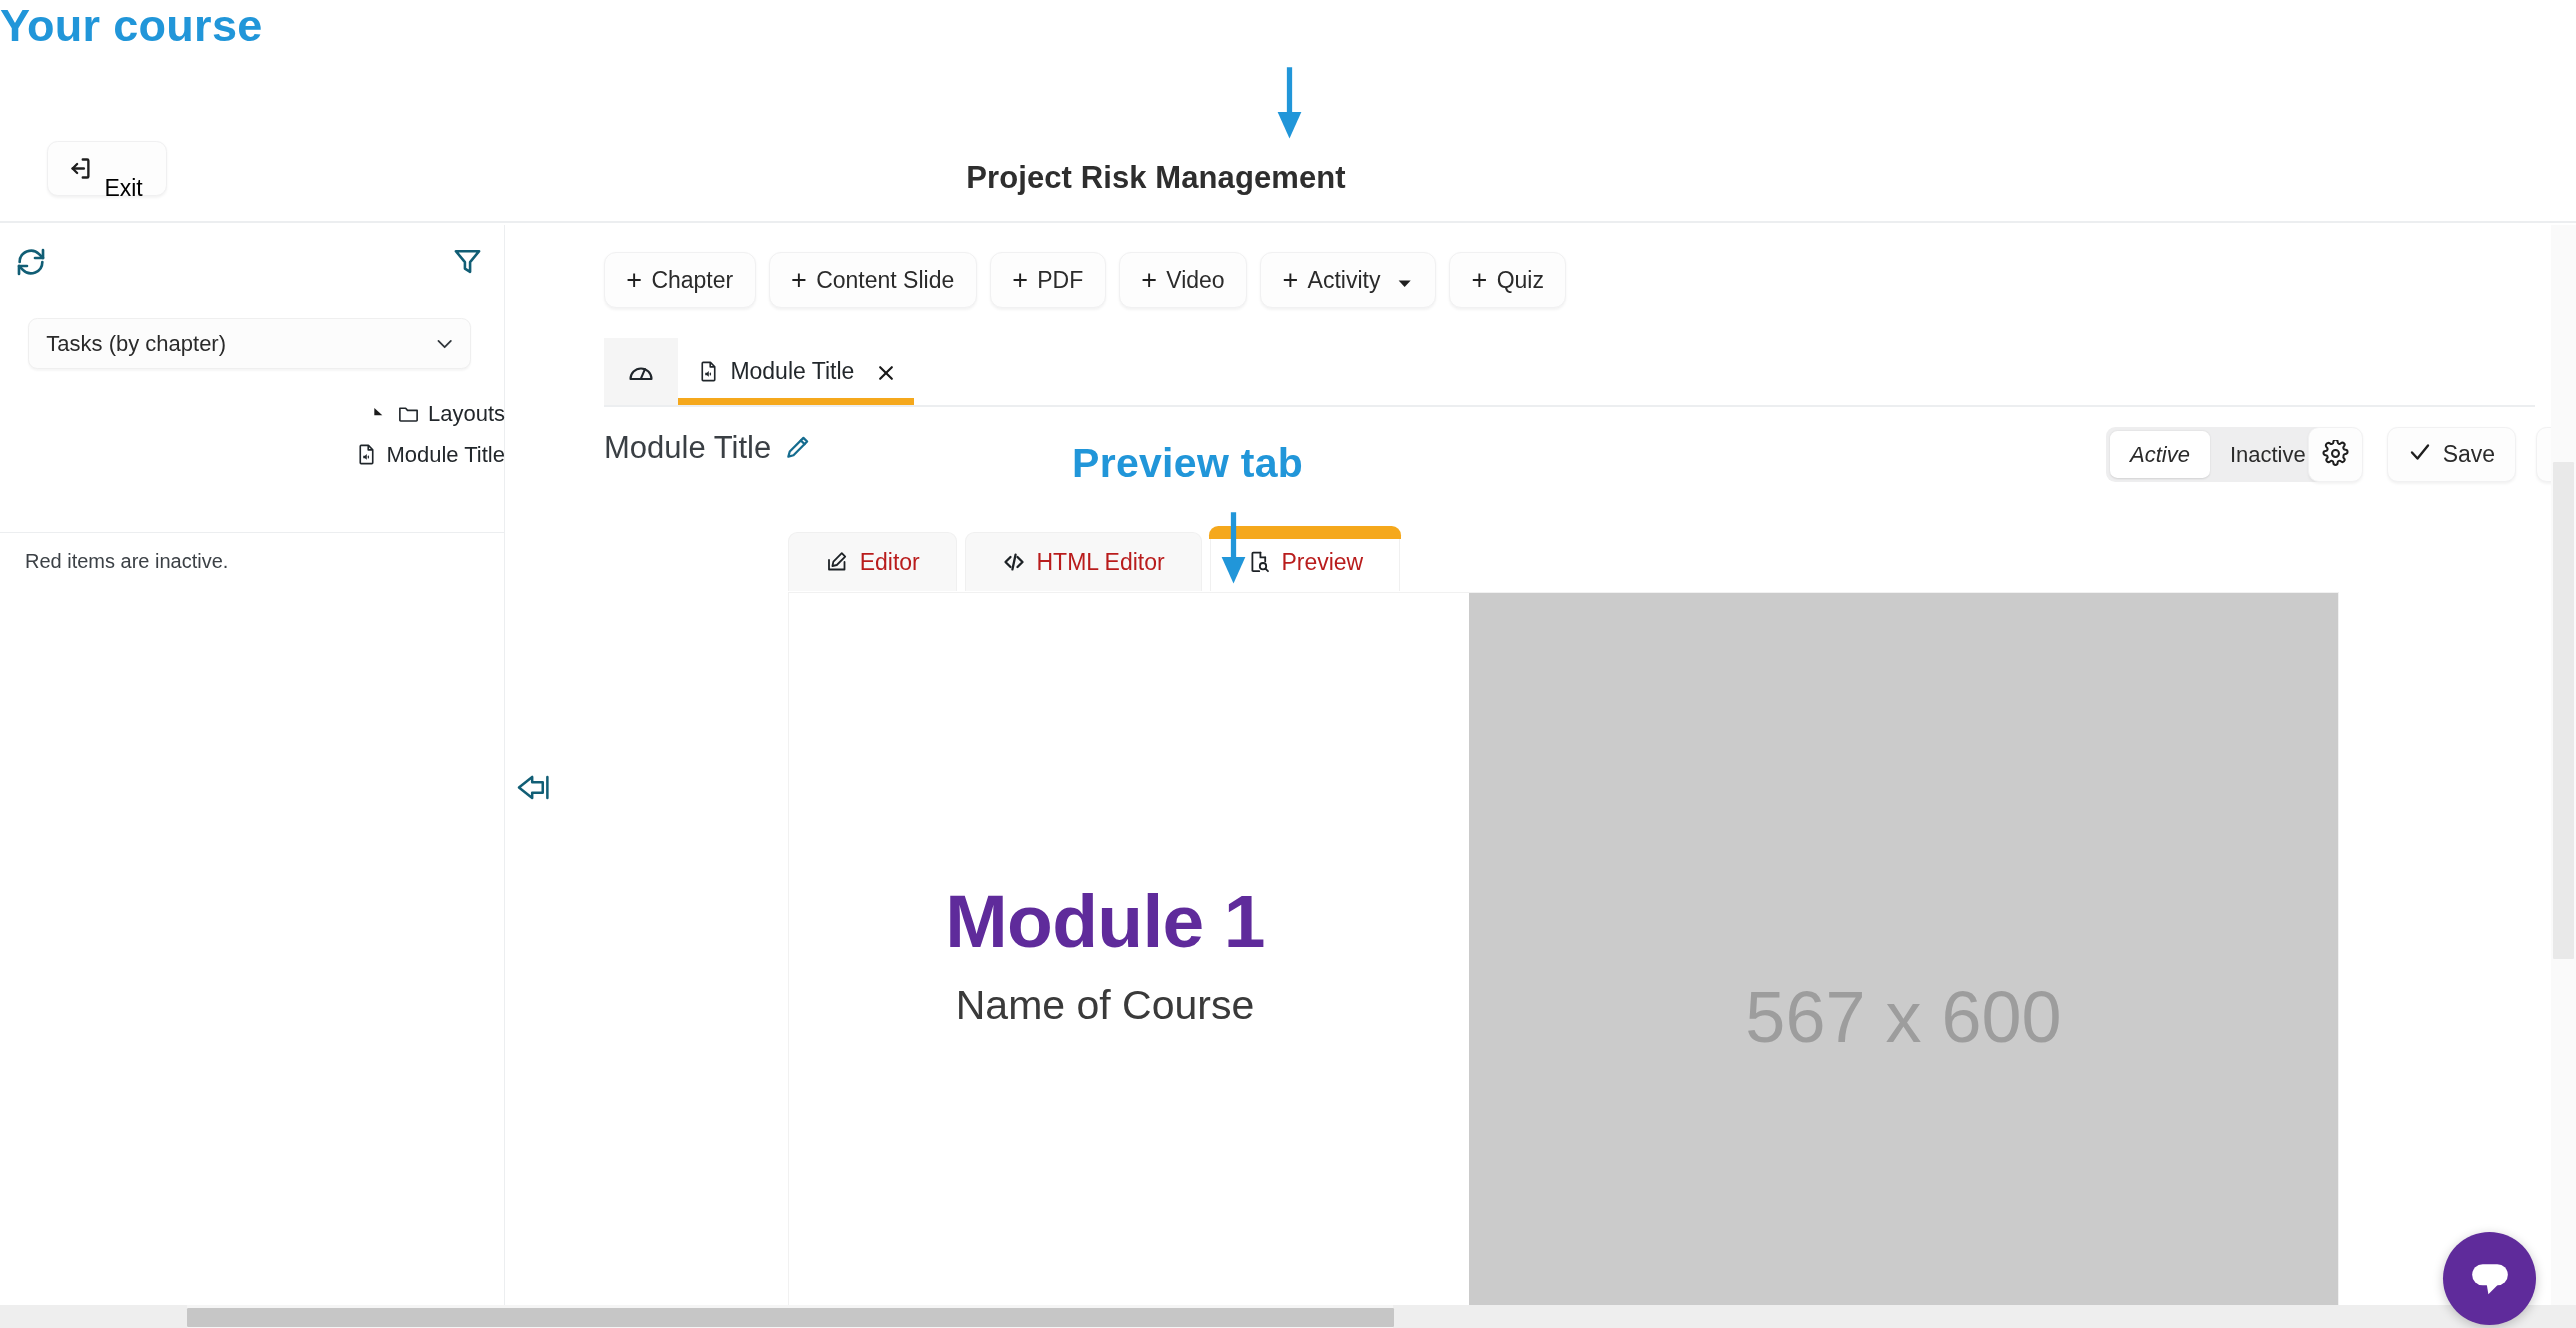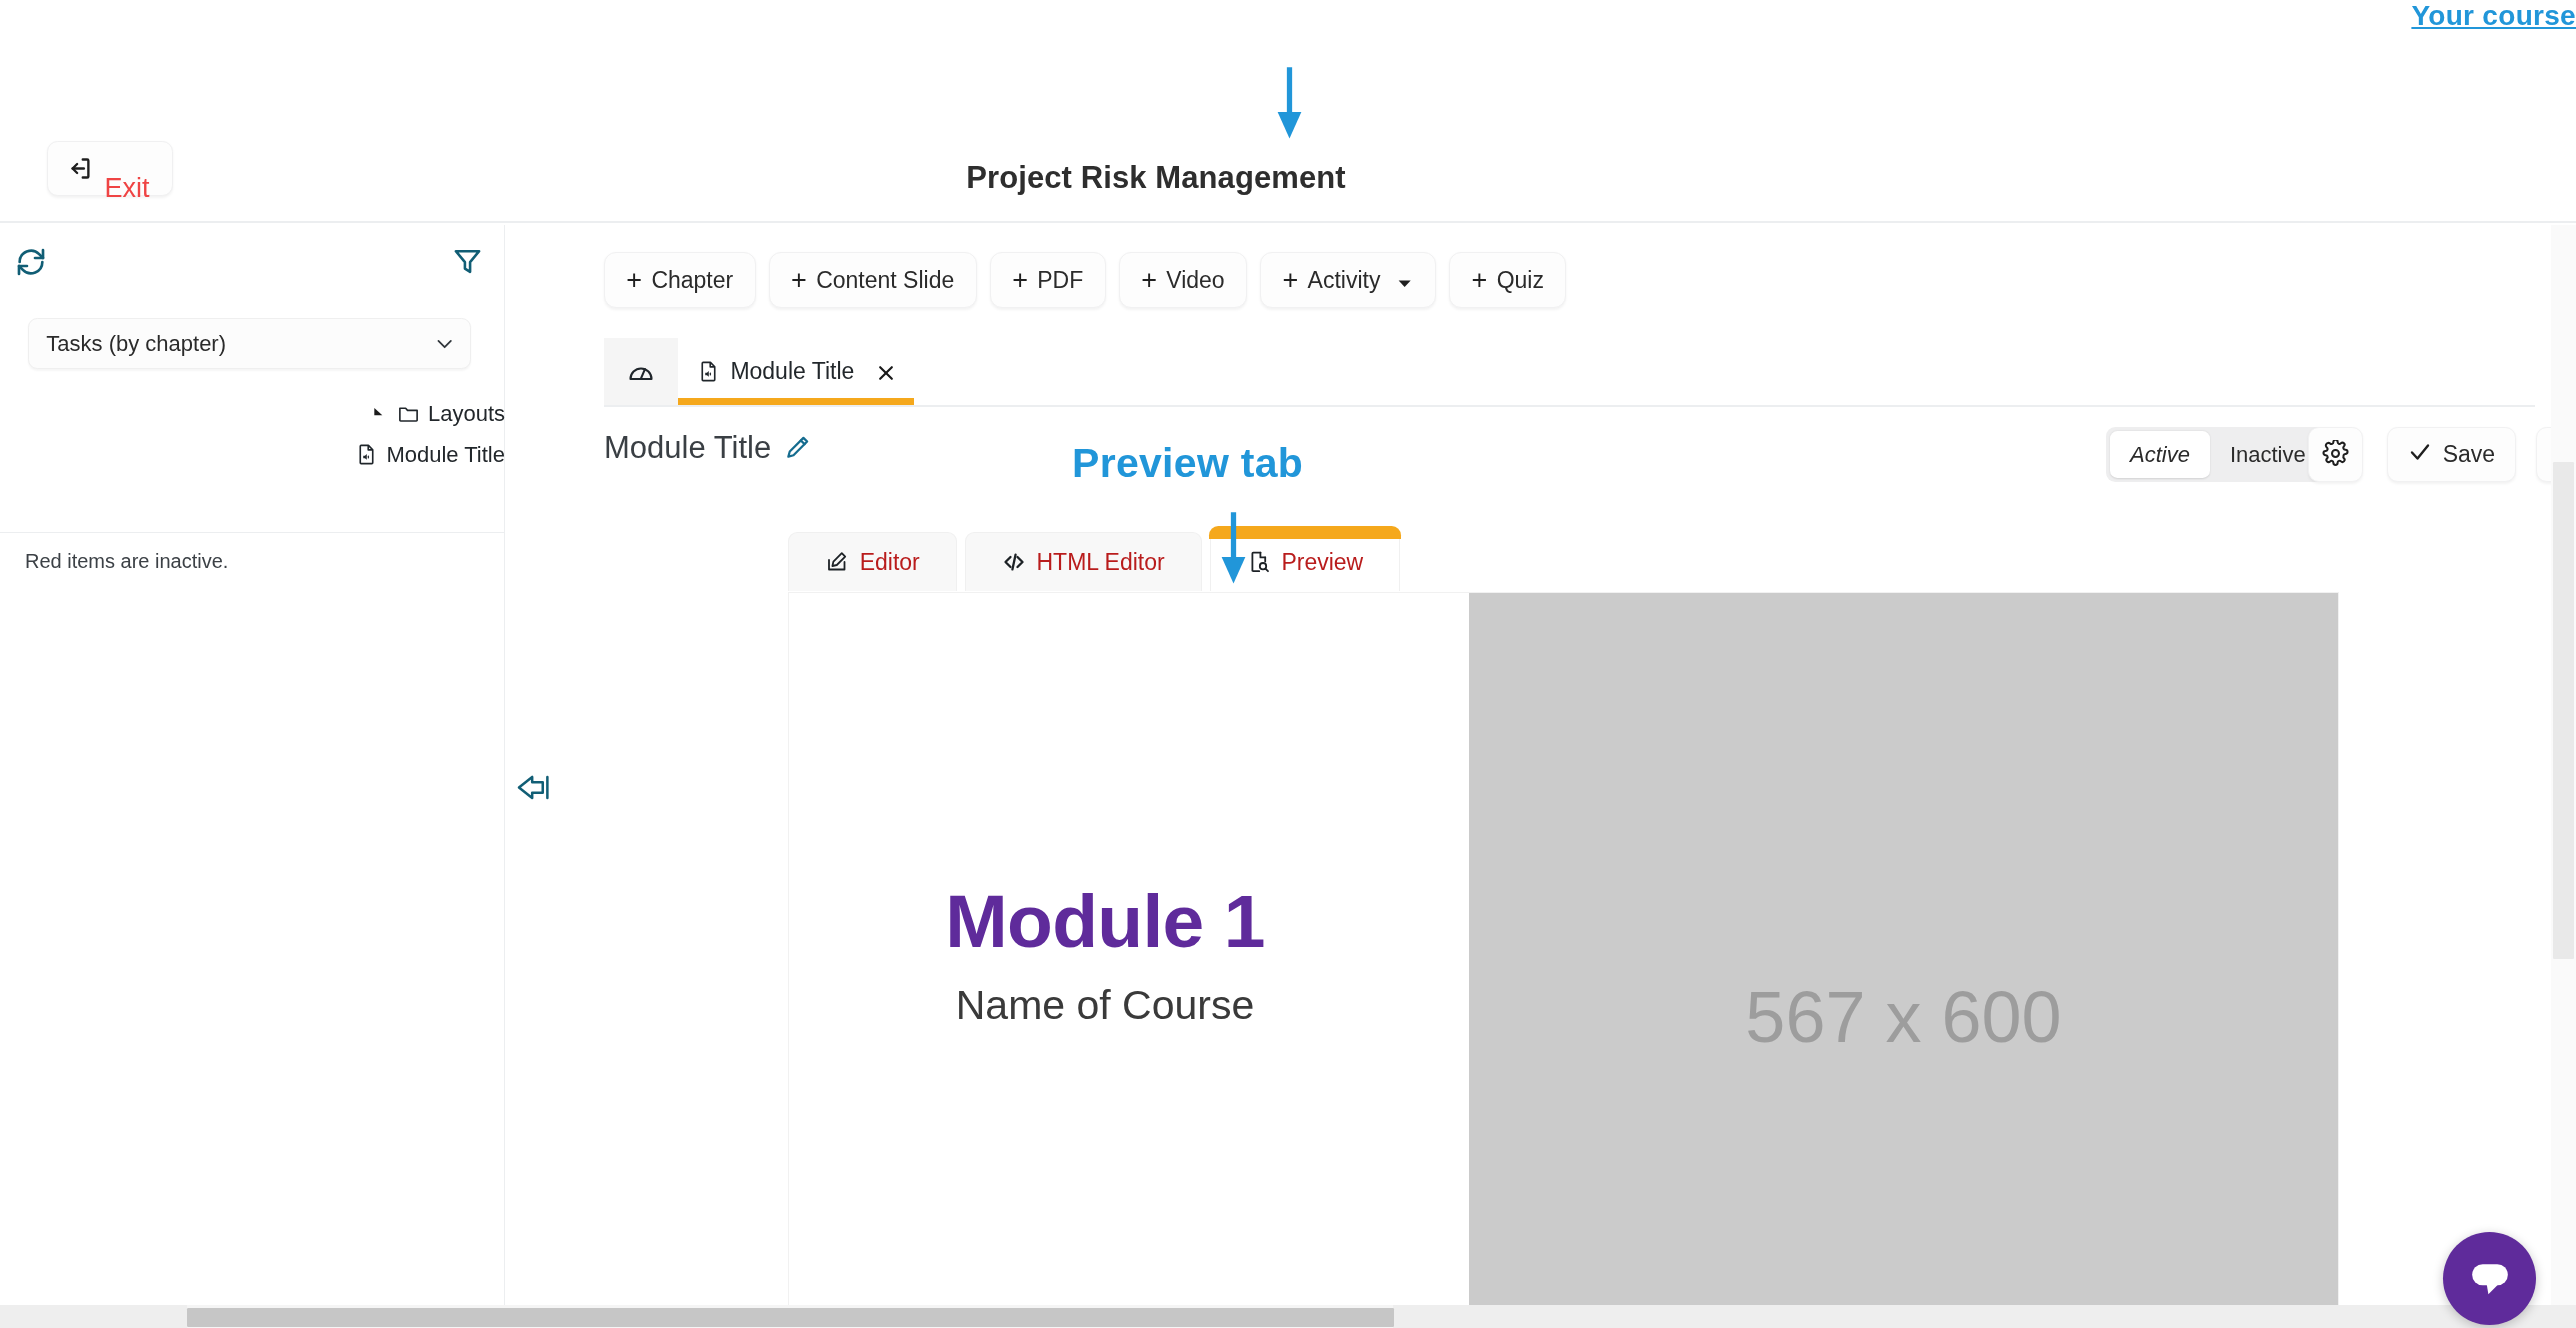--- a/index.html
+++ b/index.html
@@ -22,38 +22,37 @@
   .exit-btn {
     position: absolute; left: 47px; top: 141px;
     height: 55px; padding: 0 23px 0 18.7px;
     display: flex; align-items: center; gap: 10.7px;
     background: #fdfdfd;
     border: 1.3px solid #f0f0f1;
     border-radius: 10.7px;
     box-shadow: 0 1.3px 2.7px rgba(0,0,0,0.05);
     cursor: pointer;
   }
-  .exit-btn .lbl { font-size: 27px; color: #ef4444; margin-top: 40px; }
+  .exit-btn .lbl { font-size: 23px; color: #000000; margin-top: 40px; }
   .icon-exit { width: 27px; height: 27px; display: block; }
 
   .course-title {
     position: absolute; left: 0; top: 160px; width: 2224px;
     text-align: center;
     font-size: 31px; font-weight: bold; color: #2e2e2e;
     letter-spacing: 0.1px;
     margin-left: 44px;
   }
 
   
   .anno-course-label {
     position: absolute; left: 0; top: 0; width: 2576px;
-    text-align: right;
-    font-size: 28px; font-weight: bold; color: #2196d9;
+    text-align: left;
+    font-size: 45px; font-weight: bold; color: #2196d9;
     letter-spacing: 0.3px;
-    text-decoration: underline;
   }
   .anno-course-arrow {
     position: absolute; left: 1275px; top: 67px;
     width: 29px; height: 73px;
   }
 
   
   .sidebar {
     position: absolute; left: 0; top: 225px;
     width: 505px; height: 1103px;

